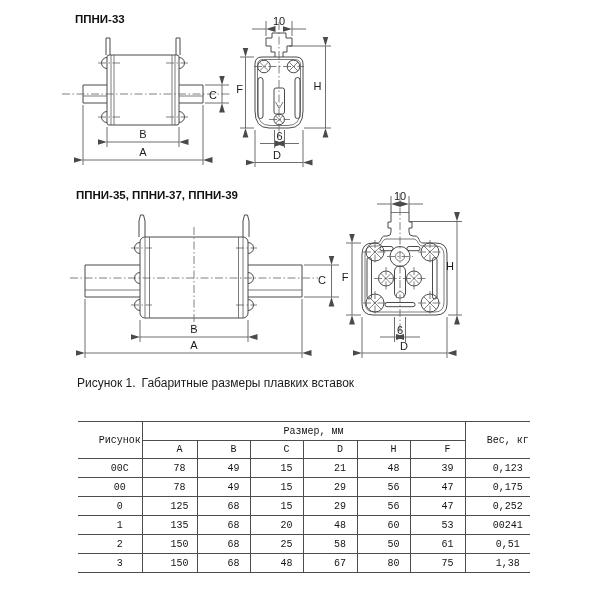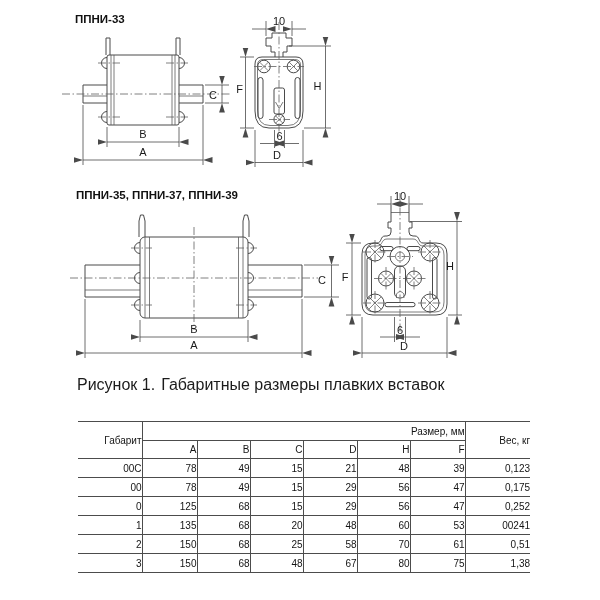--- a/index.html
+++ b/index.html
@@ -8,27 +8,27 @@
   svg{position:absolute;left:0;top:0;}
   
   .dl{stroke:#4a4a4a;stroke-width:1;fill:none;}
   .dl2{stroke:#5a5a5a;stroke-width:.8;fill:none;}
   .cl{stroke:#5f5f5f;stroke-width:.8;fill:none;stroke-dasharray:8 2.5 1.5 2.5;}
   .ext{stroke:#4a4a4a;stroke-width:.8;fill:none;}
   .xl{stroke:#4a4a4a;stroke-width:.7;fill:none;}
   .dimtext{font:11px "Liberation Sans",sans-serif;fill:#1a1a1a;text-anchor:middle;}
   .figlabel{font:bold 11.5px "Liberation Sans",sans-serif;fill:#111;text-anchor:start;}
   
-  .caption{position:absolute;left:77px;top:376px;font-size:16px;color:#1c1c1c;}
+  .caption{position:absolute;left:77px;top:376px;font-size:12px;color:#1c1c1c;}
   .caption span{margin-right:6px;}
   
   .dim-table{position:absolute;left:78px;top:421px;width:452px;border-collapse:collapse;
              table-layout:fixed;font-size:10px;color:#141414;}
-  .dim-table td,.dim-table th{padding:0 0 0 20px;font-weight:normal;text-align:right;
-             vertical-align:middle;overflow:hidden;white-space:nowrap;}
+  .dim-table td,.dim-table th{padding:0 0 0 20px;font-weight:normal;text-align:center;
+             vertical-align:middle;overflow:hidden;white-space:nowrap;font-family:Liberation Mono, monospace;}
   .bt{border-top:1px solid #4c4c4c;}
   .bb{border-bottom:1px solid #4c4c4c;}
   .br{border-right:1px solid #4c4c4c;}
   .vt{vertical-align:top;padding-top:3px;}
   .hr1{height:19px;} .hr2{height:18px;} .dr{height:19px;margin-top:20px;}
 </style>
 </head>
 <body>
 
 <div class="page">
@@ -235,21 +235,21 @@
         <col style="width:55px">
         <col style="width:53px">
         <col style="width:53px">
     <col style="width:54px">
         <col style="width:53px">
         <col style="width:55px">
         <col style="width:65px">
   </colgroup>
   <tbody>
         <tr class="hr1">
-    <th class="bt bb br vt" rowspan="2">Габарит</th>
+    <th class="bt bb br vt" rowspan="2">Рисунок</th>
     <th class="bt bb br" colspan="6">Размер, мм</th>
     <th class="bt bb vt" rowspan="2">Вес, кг</th>
   </tr>
   <tr class="hr2">
     <th class="bb br">A</th>
     <th class="bb br">B</th>
     <th class="bb br">C</th>
     <th class="bb br">D</th>
     <th class="bb br">H</th>
     <th class="bb br">F</th>
@@ -293,21 +293,21 @@
     <td class="bb br">60</td>
     <td class="bb br">53</td>
     <td class="bb">00241</td>
   </tr>
   <tr class="dr">
     <td class="bb br">2</td>
     <td class="bb br">150</td>
     <td class="bb br">68</td>
     <td class="bb br">25</td>
     <td class="bb br">58</td>
-    <td class="bb br">70</td>
+    <td class="bb br">50</td>
     <td class="bb br">61</td>
     <td class="bb">0,51</td>
   </tr>
   <tr class="dr">
     <td class="bb br">3</td>
     <td class="bb br">150</td>
     <td class="bb br">68</td>
     <td class="bb br">48</td>
     <td class="bb br">67</td>
     <td class="bb br">80</td>

